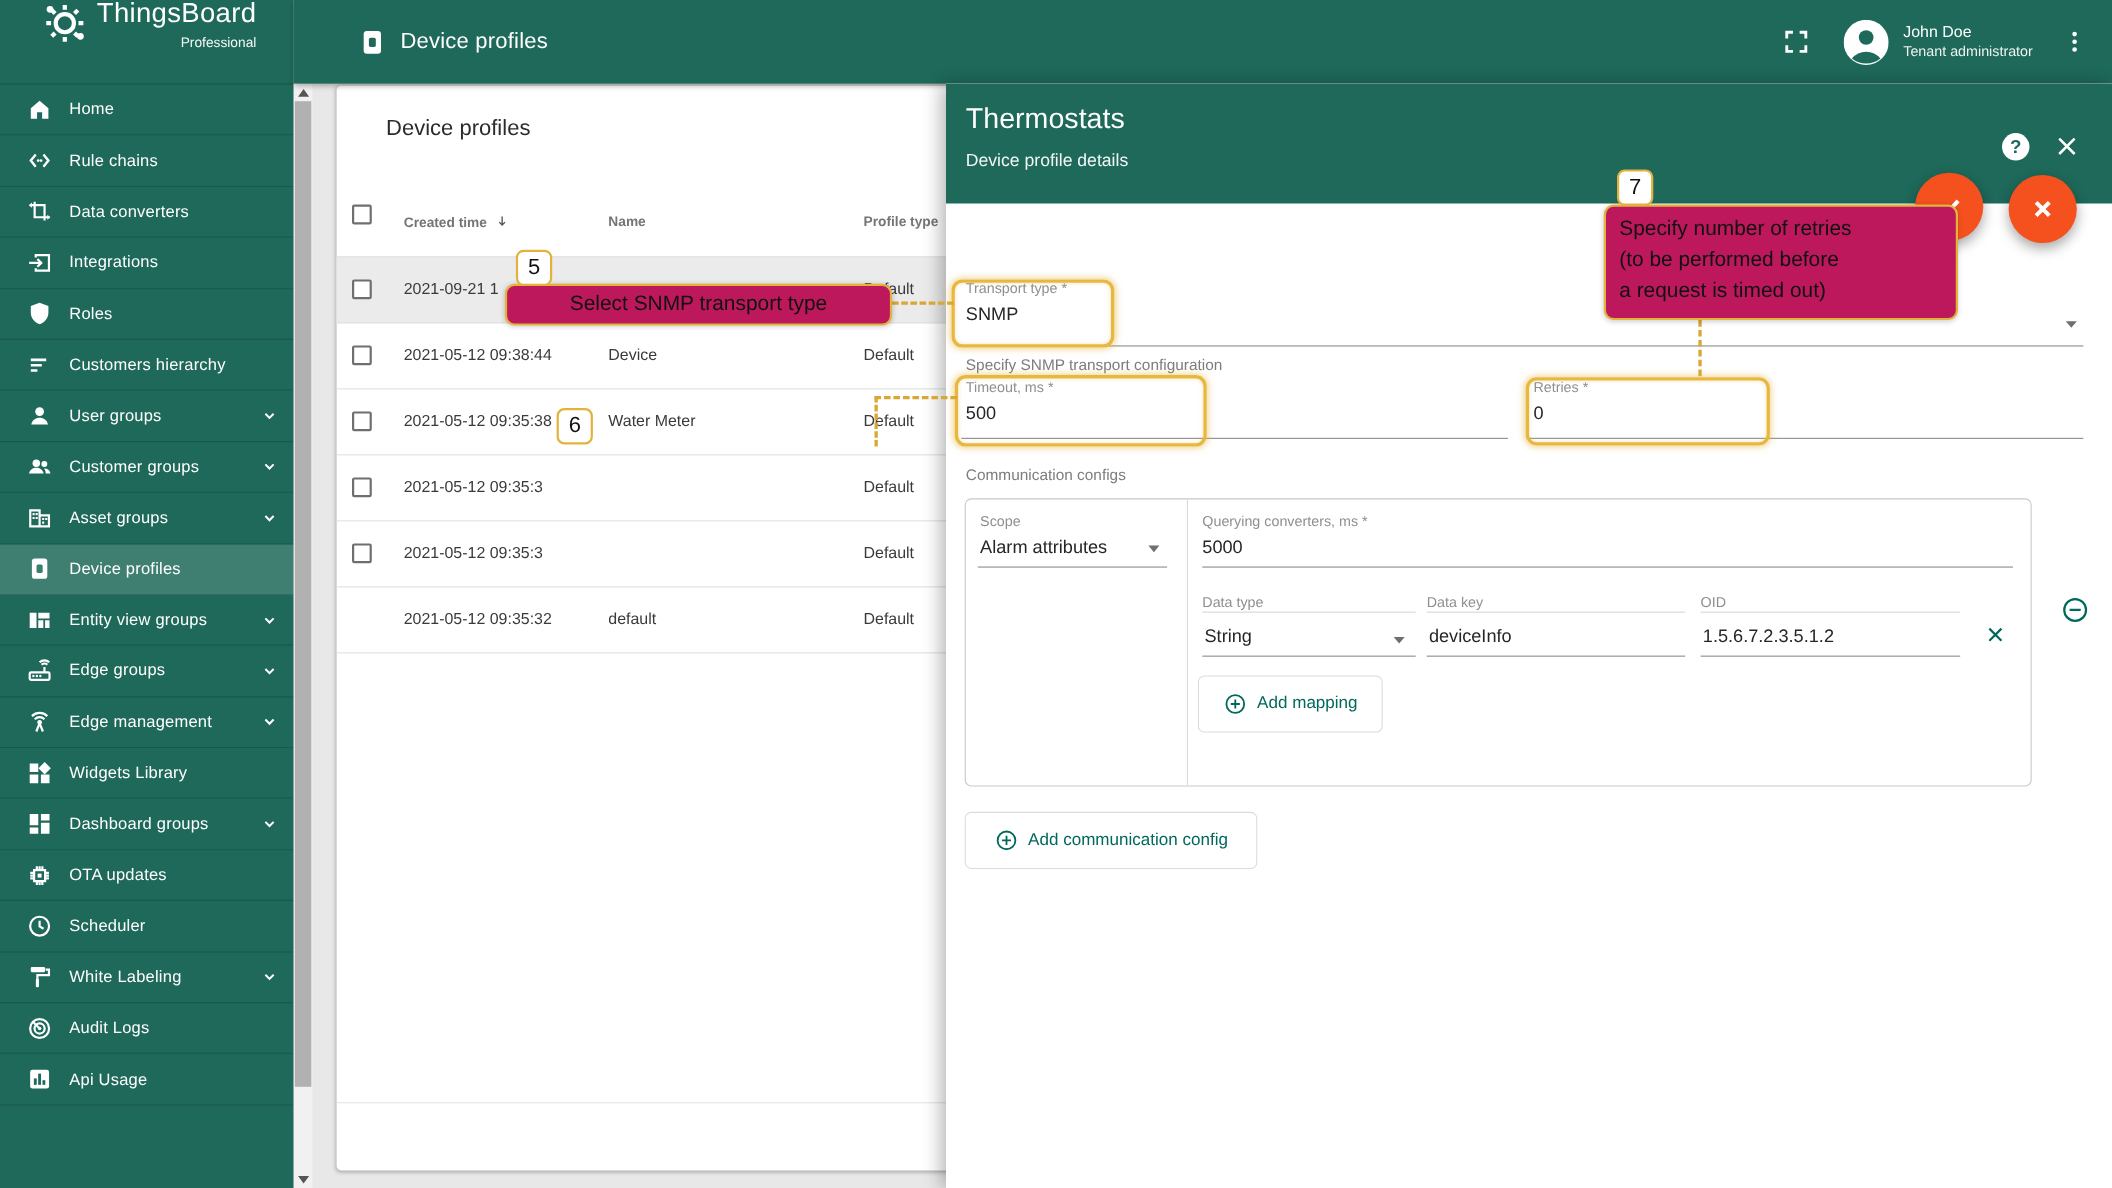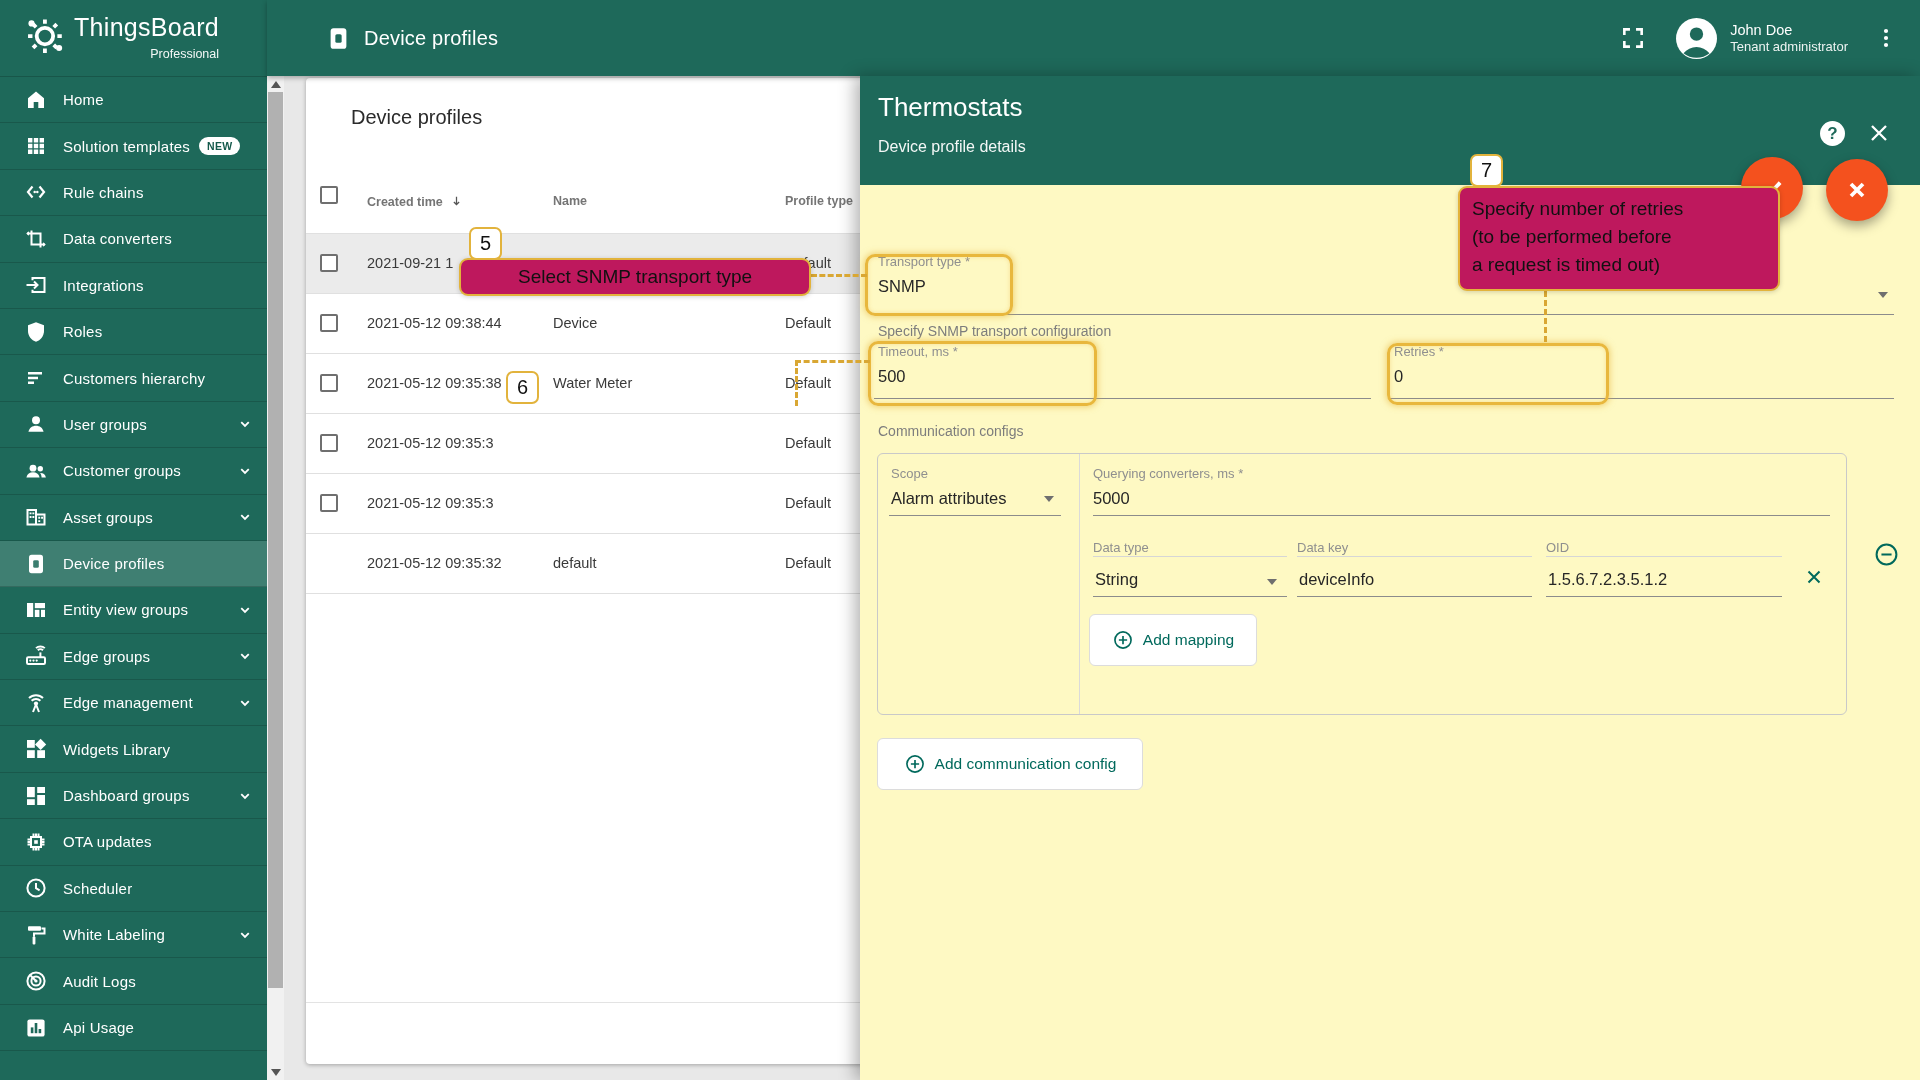--- a/index.html
+++ b/index.html
@@ -4,21 +4,21 @@
 <style>
   html,body{margin:0;padding:0;background:#444;}
   #screen{position:relative;width:1920px;height:1080px;overflow:hidden;
     font-family:"Liberation Sans",sans-serif;background:#e8e8e8;color:#212121;}
   svg{display:block}
   .ic{display:inline-block;line-height:0}
   .ic svg{width:100%;height:100%}
 
   
   .sidebar{position:absolute;left:0;top:0;width:267px;height:1080px;background:#1e695a;z-index:5;--bg:#1e695a;}
-  .logo-block{height:76px;display:flex;align-items:center;padding-left:20px;color:#fff;}
+  .logo-block{height:76px;display:flex;align-items:flex-start;padding-left:34px;color:#fff;}
   .logo-icon{width:46px;height:46px;margin-right:8px;color:#fff}
   .logo-text{line-height:1}
   .logo-name{font-size:25px;font-weight:400;letter-spacing:.3px}
   .logo-sub{font-size:12.5px;text-align:right;margin-top:8px;opacity:.95}
   .nav{position:absolute;top:76px;left:0;right:0;bottom:0;display:flex;flex-direction:column;overflow:hidden;border-top:1px solid rgba(0,0,0,.18)}
   .nav-item{flex:0 0 46.4px;box-sizing:border-box;display:flex;align-items:center;padding:0 12px 0 24px;
     color:#fff;border-bottom:1px solid rgba(0,0,0,.16);cursor:pointer}
   .nav-item.selected{background:rgba(255,255,255,.15);--bg:#3b7d6f}
   .nav-ic{width:24px;height:24px;margin-right:15px;color:#fff;flex:0 0 24px}
   .nav-label{font-size:15px;font-weight:500;letter-spacing:.2px;white-space:nowrap}
@@ -60,21 +60,21 @@
   .rows{position:absolute;left:0;top:155px;right:0}
   .trow{position:relative;height:59px;border-bottom:1px solid #e0e0e0}
   .trow.first{border-top:1px solid #e0e0e0;background:#ebebeb}
   .trow .checkbox{position:absolute;left:14px;top:20px}
   .td{position:absolute;top:21px;font-size:14.5px;color:#3a3a3a;white-space:nowrap}
   .td.c-time{left:61px}.td.c-name{left:247px}.td.c-type{left:479px}
   .th.c-time{left:61px}.th.c-name{left:247px}.th.c-type{left:479px}
   .card-foot-divider{position:absolute;left:0;right:0;top:924px;height:1px;background:#e3e3e3}
 
   
-  .panel{position:absolute;left:860px;top:76px;right:0;bottom:0;background:#fef9c3;z-index:7;
+  .panel{position:absolute;left:860px;top:76px;right:0;bottom:0;background:#ffffff;z-index:7;
     box-shadow:-5px 0 16px rgba(0,0,0,.3)}
   .panel-header{position:absolute;left:0;right:0;top:0;height:109px;background:#1e695a;color:#fff}
   .ph-title{position:absolute;left:18px;top:16px;font-size:26px;font-weight:400}
   .ph-sub{position:absolute;left:18px;top:62px;font-size:16px;opacity:.95}
   .ph-help{position:absolute;left:960px;top:45px;width:25px;height:25px;border-radius:50%;background:#fff;
     color:#1e695a;font-size:17px;font-weight:700;display:flex;align-items:center;justify-content:center;cursor:pointer}
   .ph-close{position:absolute;left:1007px;top:45px;width:24px;height:24px;color:#fff;cursor:pointer}
   .fab{position:absolute;width:62px;height:62px;border-radius:50%;background:#f4511e;z-index:8;
     box-shadow:0 5px 12px rgba(0,0,0,.35);display:flex;align-items:center;justify-content:center;cursor:pointer}
   .fab svg{width:30px;height:30px}
@@ -176,29 +176,20 @@
           <span class="ic nav-ic">
             <svg viewBox="0 0 24 24">
               <path fill="currentColor" d="M12 3.6 4 10.3V20h5.7v-5.9h4.6V20H20v-9.7z"></path>
             </svg>
           </span>
           <span class="nav-label">Home</span>
         </div>
         <div class="nav-item">
           <span class="ic nav-ic">
             <svg viewBox="0 0 24 24">
-              <path fill="currentColor" d="M4 4h4.4v4.4H4zM9.8 4h4.4v4.4H9.8zM15.6 4H20v4.4h-4.4zM4 9.8h4.4v4.4H4zM9.8 9.8h4.4v4.4H9.8zM15.6 9.8H20v4.4h-4.4zM4 15.6h4.4V20H4zM9.8 15.6h4.4V20H9.8zM15.6 15.6H20V20h-4.4z"></path>
-            </svg>
-          </span>
-          <span class="nav-label">Solution templates</span>
-          <span class="badge-new">NEW</span>
-        </div>
-        <div class="nav-item">
-          <span class="ic nav-ic">
-            <svg viewBox="0 0 24 24">
               <g fill="none" stroke="currentColor" stroke-width="2.2">
                 <path d="M8.5 6.5 4 12l4.5 5.5M15.5 6.5 20 12l-4.5 5.5"></path>
               </g>
               <circle cx="10.7" cy="12" r="1.25" fill="currentColor"></circle>
               <circle cx="13.3" cy="12" r="1.25" fill="currentColor"></circle>
             </svg>
           </span>
           <span class="nav-label">Rule chains</span>
         </div>
         <div class="nav-item">

